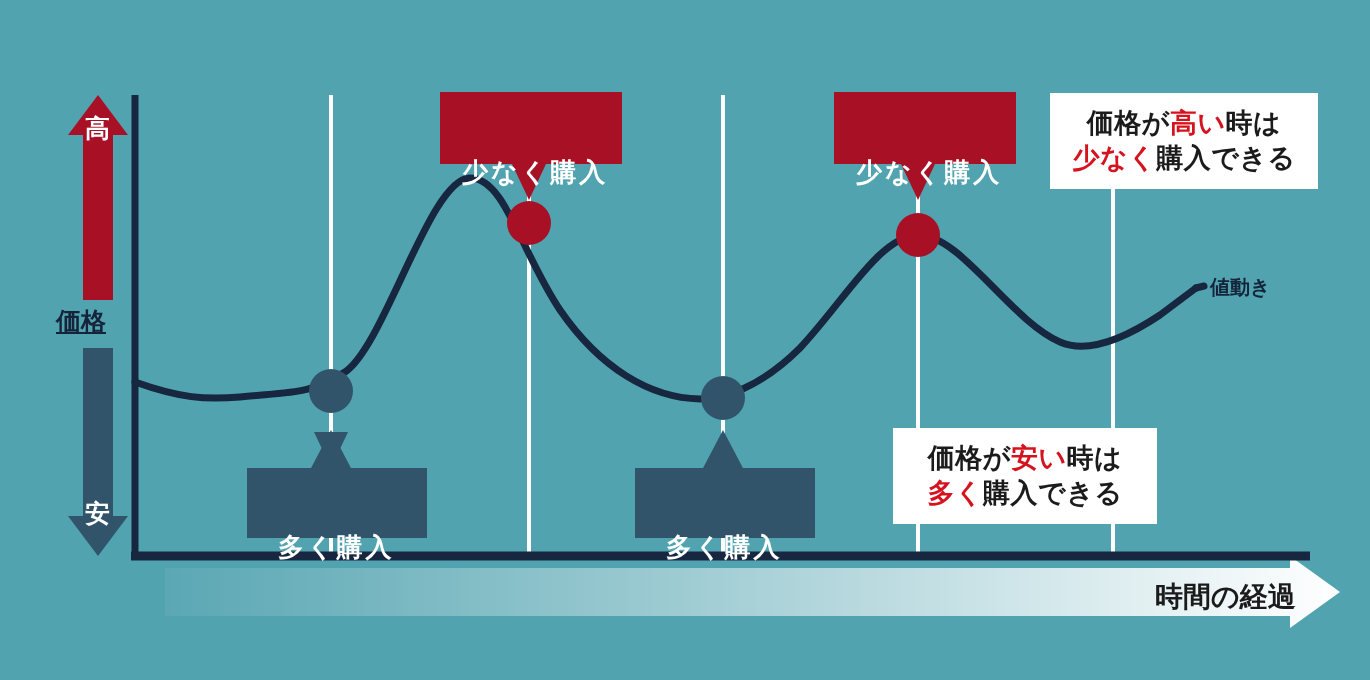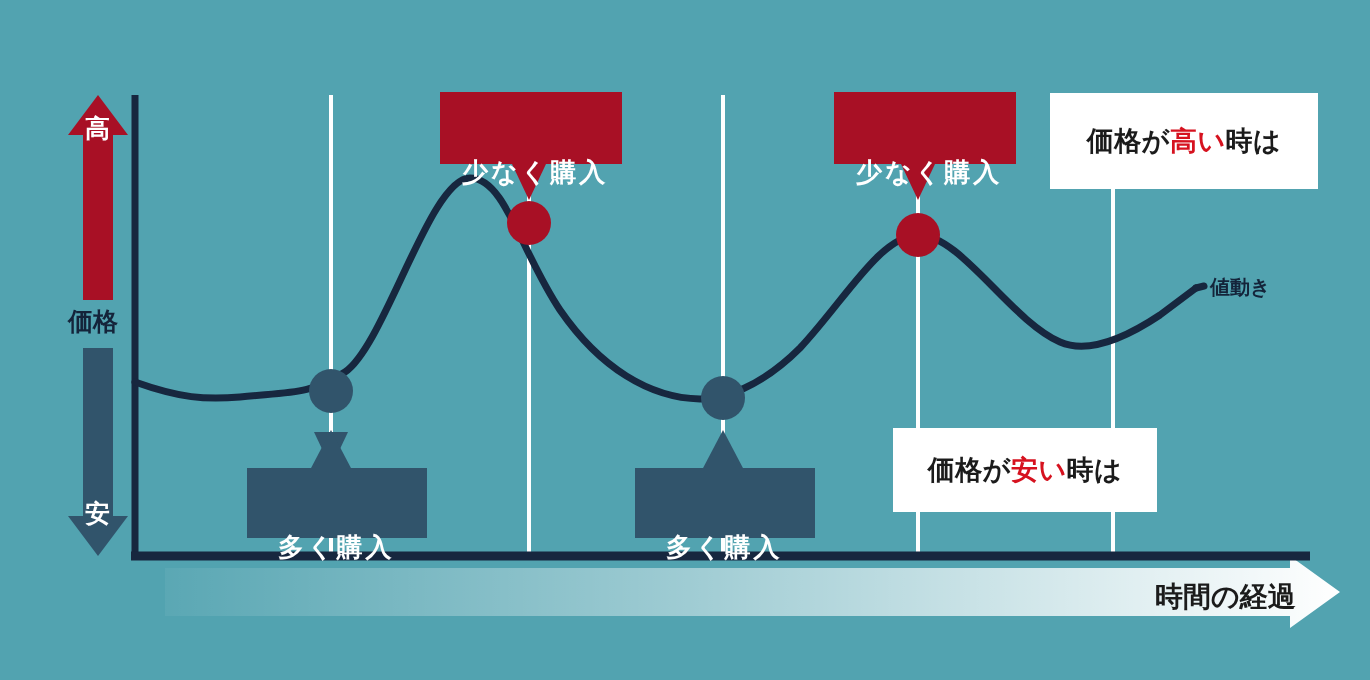--- a/index.html
+++ b/index.html
@@ -155,38 +155,44 @@
       <rect x="635" y="468" width="180" height="70" fill="#31546b"></rect>
     </g>
 
     <path d="M 1050,120 L 1050,178 L 1028,149 Z" fill="#52a3b0"></path>
     <path d="M 893,455 L 893,513 L 866,484 Z" fill="#52a3b0"></path>
 
     <line x1="1196" y1="288" x2="1204" y2="286" stroke="#17273f" stroke-width="7" stroke-linecap="round"></line>
   </svg>
 
   <div class="txt axis-hi" style="left:85px; top:112px;">高</div>
-  <div class="txt axis-price" style="left:68px; top:305px;">価格</div>
+  <div class="txt axis-price" style="left:56px; top:305px;text-decoration:underline;">価格</div>
   <div class="txt axis-lo" style="left:85px; top:497px;">安</div>
 
   <div class="txt callout-label" style="left:462px; top:114px;">少なく購入</div>
   <div class="txt callout-label" style="left:856px; top:114px;">少なく購入</div>
 
   <div class="txt callout-label" style="left:278px; top:489px;">多く購入</div>
   <div class="txt callout-label" style="left:666px; top:489px;">多く購入</div>
 
   <div class="note-box" style="left:1050px; top:93px; width:268px; height:96px;">
     <div class="note-line">
       <span>価格が</span><span class="hl">高い</span><span>時は</span>
     </div>
+    <div class="note-line">
+      <span class="hl">少なく</span><span>購入できる</span>
+    </div>
   </div>
 
-  <div class="note-box" style="left:893px; top:428px; width:264px; height:84px;">
+  <div class="note-box" style="left:893px; top:428px; width:264px; height:96px;">
     <div class="note-line">
       <span>価格が</span><span class="hl">安い</span><span>時は</span>
+    </div>
+    <div class="note-line">
+      <span class="hl">多く</span><span>購入できる</span>
     </div>
   </div>
 
   <div class="txt series-label" style="left:1210px; top:274px;">値動き</div>
 
   <div class="txt time-label" style="left:1155px; top:578px;">時間の経過</div>
 
 </div>
 
 </body></html>

